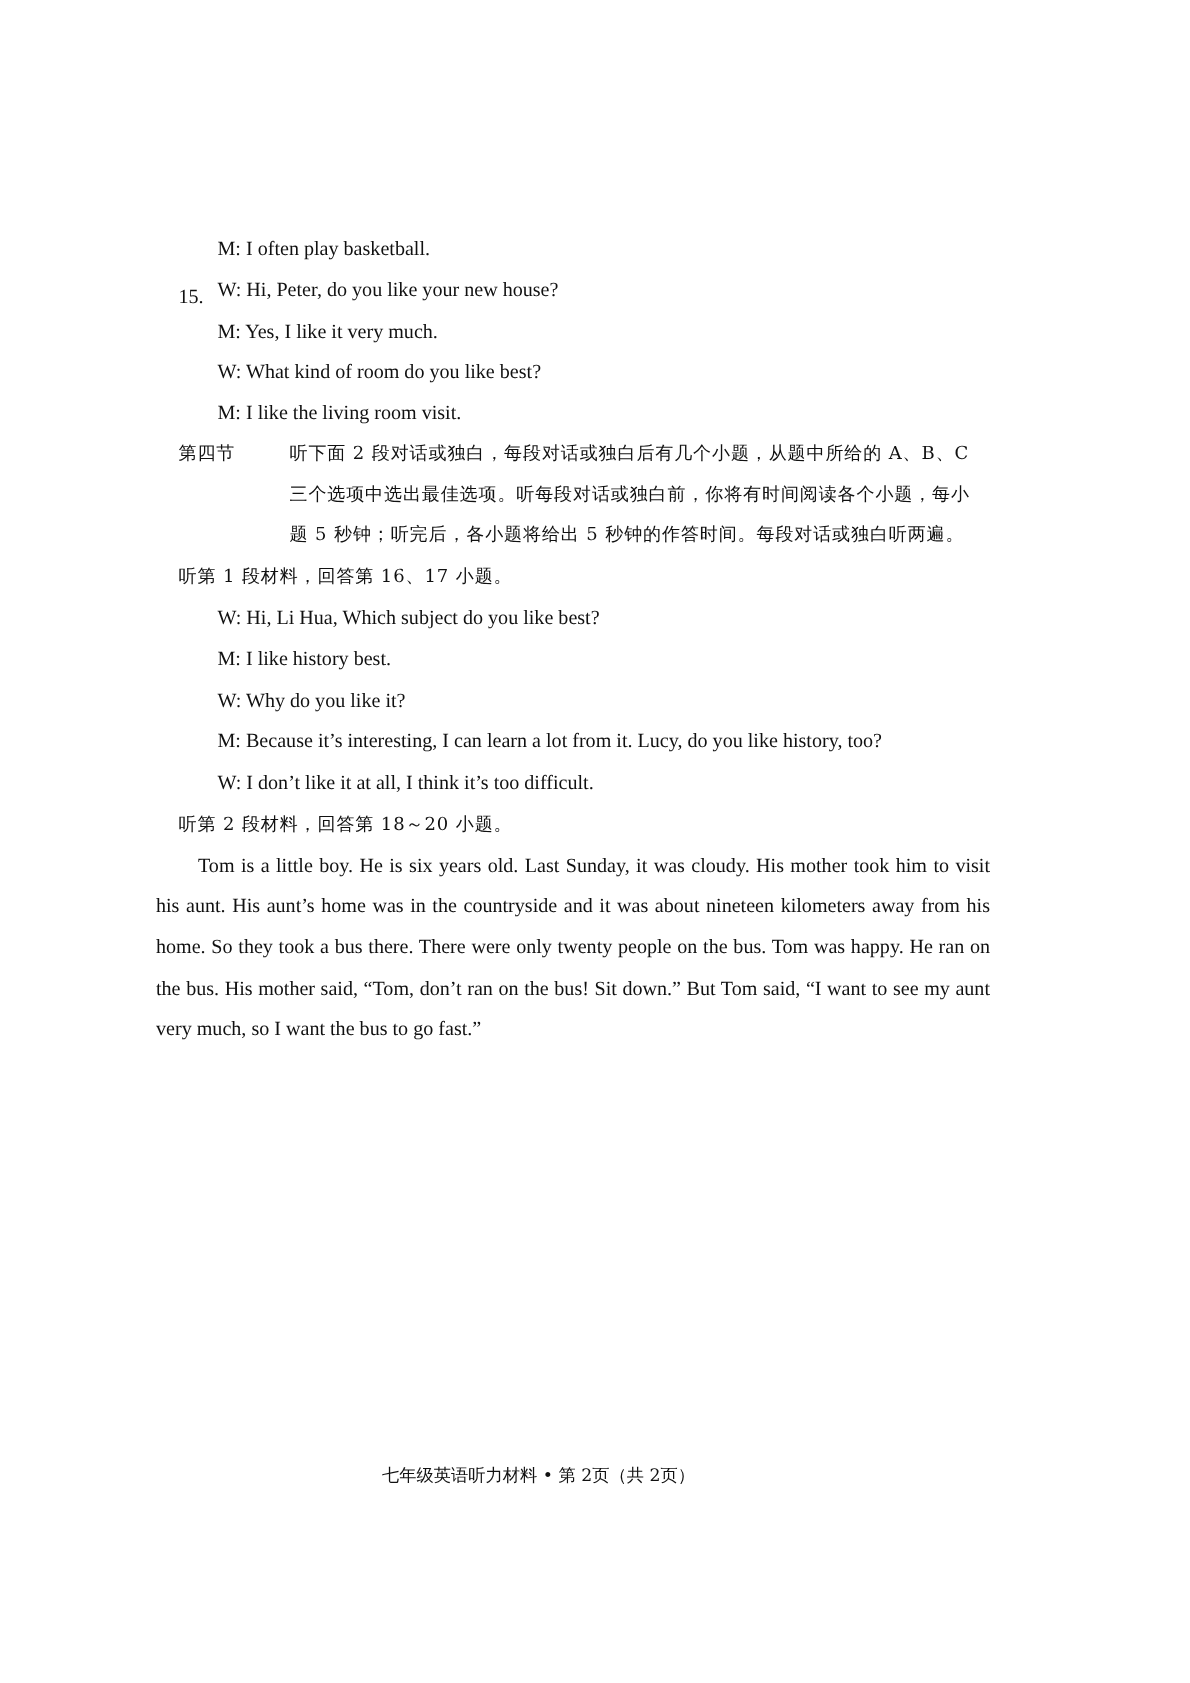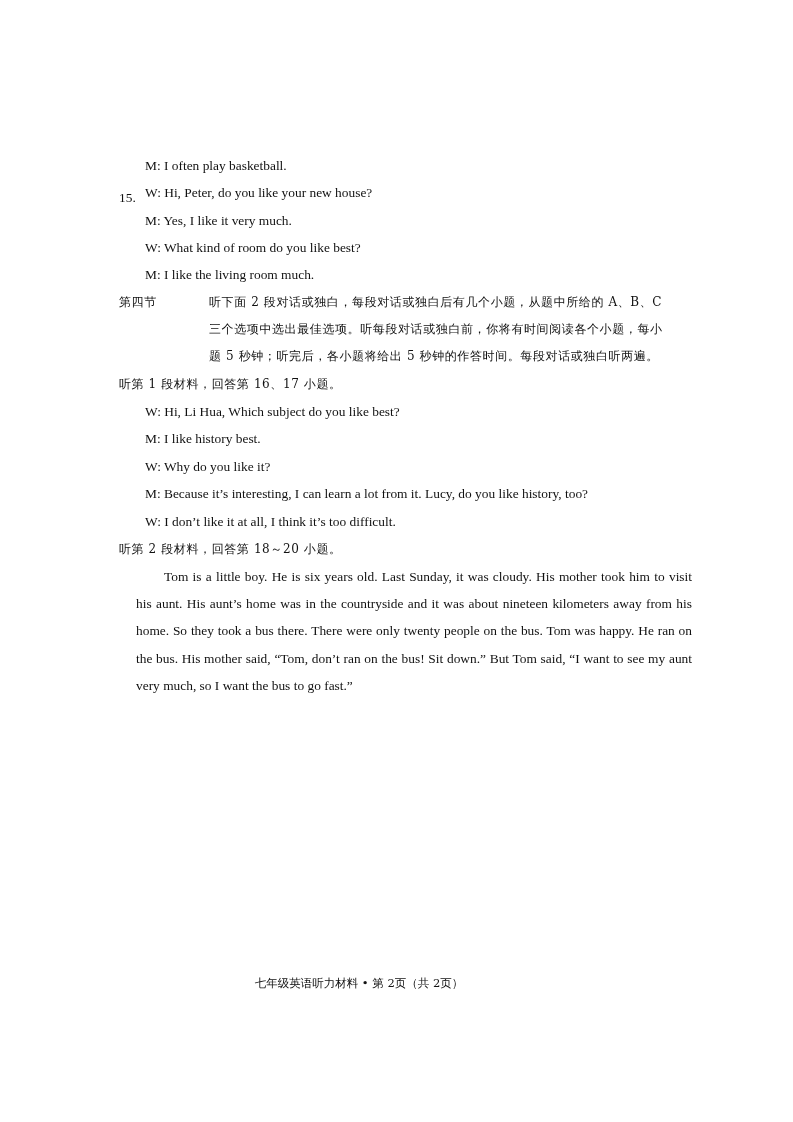--- a/index.html
+++ b/index.html
@@ -3,39 +3,39 @@
 <meta charset="utf-8">
 <style>
   html, body { margin: 0; padding: 0; background: #ffffff; }
   body { width: 793px; height: 1122px; position: relative; overflow: hidden;
     font-family: "Liberation Serif", "DejaVu Serif", serif; color: #111; }
   .line { position: absolute; font-size: 13.4px; line-height: 16px; white-space: nowrap; }
   .indent1 { left: 145px; }
   .indent0 { left: 119px; }
   .cn { font-family: "DejaVu Serif", serif; font-size: 12px; letter-spacing: 0.6px; }
   .sec-label { position: absolute; left: 119px; }
-  .sec-body { position: absolute; left: 192px; padding-left: 17px; }
-  .para { position: absolute; left: 136px; width: 556px; font-size: 13.4px; line-height: 27.2px;
+  .sec-body { position: absolute; left: 176px; padding-left: 17px; }
+  .para { position: absolute; left: 104px; width: 556px; font-size: 13.4px; line-height: 27.2px;
     text-align: justify; }
   .para .first { display: inline-block; width: 28px; }
   .footer { position: absolute; top: 976px; left: 0; width: 718px; text-align: center;
     font-family: "DejaVu Serif", serif; font-size: 11.5px; }
 </style>
 </head>
 <body>
 
 <div>
 
   <div class="line indent1" style="top:158px;">M: I often play basketball.</div>
 
   <div class="line indent0" style="top:190px;">15.</div>
   <div class="line indent1" style="top:185px;">W: Hi, Peter, do you like your new house?</div>
   <div class="line indent1" style="top:213px;">M: Yes, I like it very much.</div>
   <div class="line indent1" style="top:240px;">W: What kind of room do you like best?</div>
-  <div class="line indent1" style="top:267px;">M: I like the living room much.</div>
+  <div class="line indent1" style="top:267px;">M: I like the living room visit.</div>
 
   <div class="line cn sec-label" style="top:294px;">第四节</div>
   <div class="line cn sec-body" style="top:294px;">听下面 2 段对话或独白，每段对话或独白后有几个小题，从题中所给的 A、B、C</div>
   <div class="line cn sec-body" style="top:321px;">三个选项中选出最佳选项。听每段对话或独白前，你将有时间阅读各个小题，每小</div>
   <div class="line cn sec-body" style="top:348px;text-align:center;">题 5 秒钟；听完后，各小题将给出 5 秒钟的作答时间。每段对话或独白听两遍。</div>
 
   <div class="line cn indent0" style="top:376px;">听第 1 段材料，回答第 16、17 小题。</div>
   <div class="line indent1" style="top:404px;">W: Hi, Li Hua, Which subject do you like best?</div>
   <div class="line indent1" style="top:431px;">M: I like history best.</div>
   <div class="line indent1" style="top:459px;">W: Why do you like it?</div>

